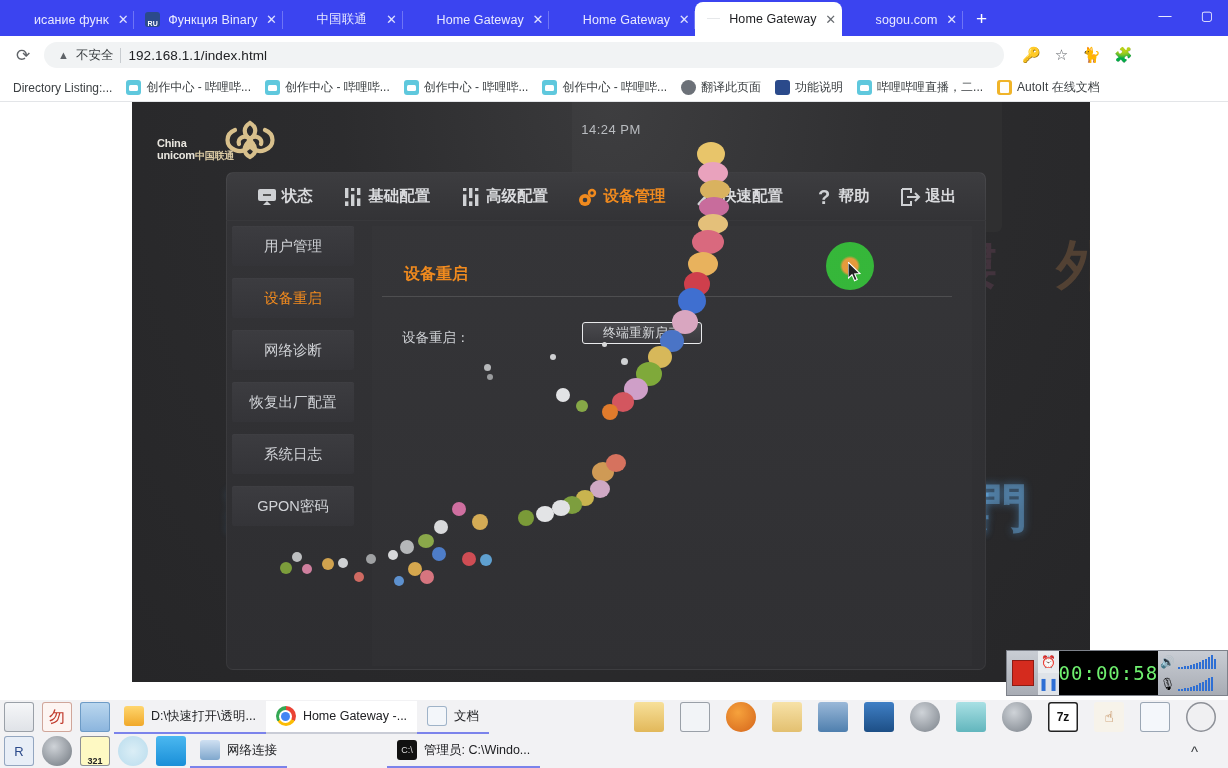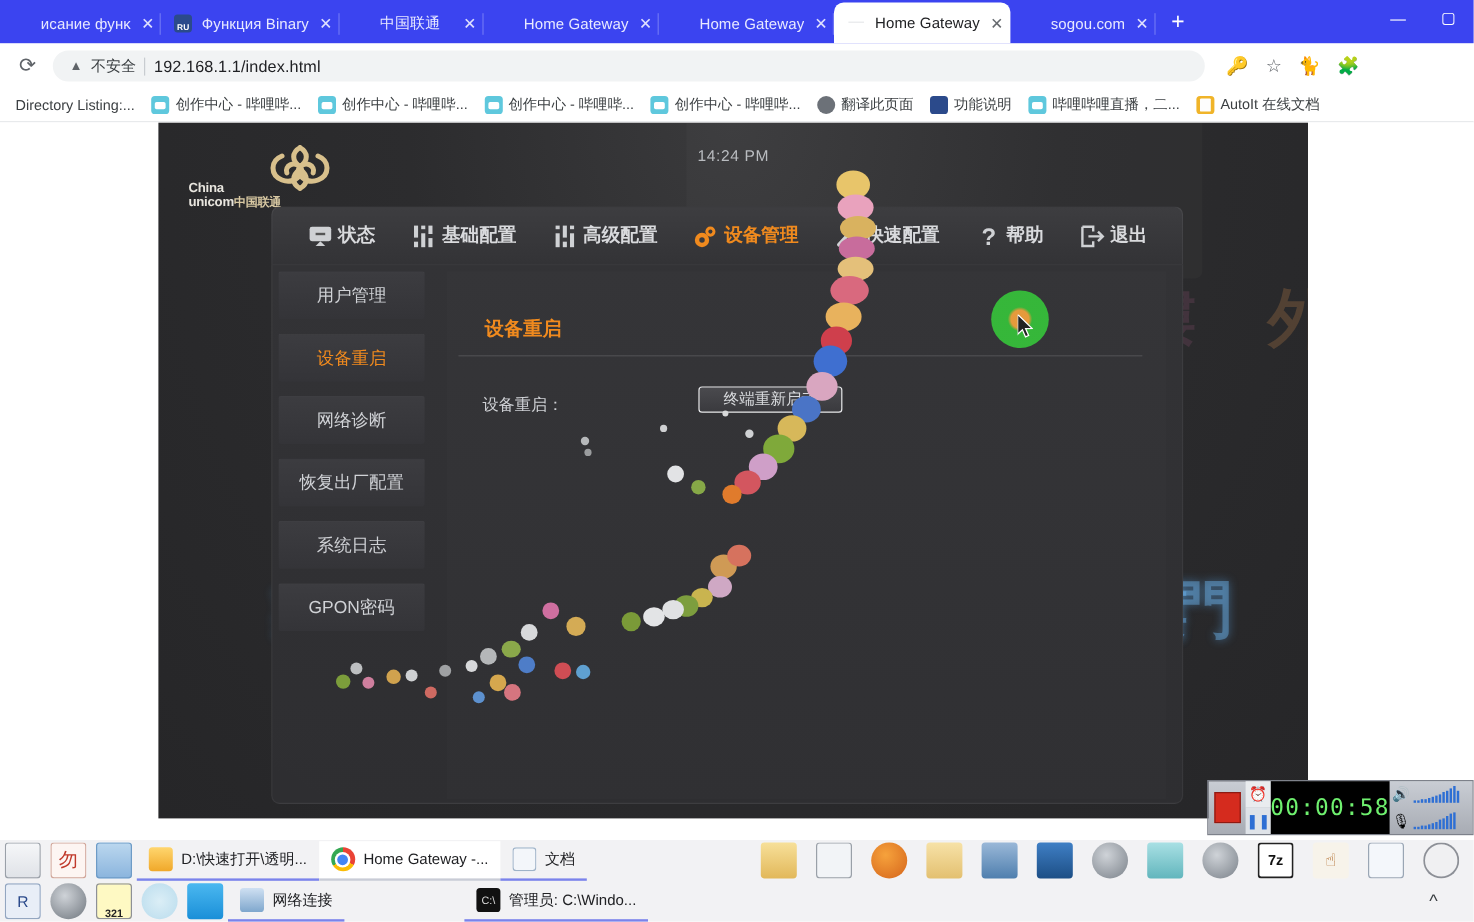--- a/index.html
+++ b/index.html
@@ -96,21 +96,21 @@
 
   
   .wm { position:absolute; font-family:"DejaVu Serif","Liberation Serif",serif;
         font-weight:bold; pointer-events:none; user-select:none; white-space:nowrap; }
   .wm-brown { color:rgba(150,106,66,0.38); }
   .wm-purple { color:rgba(148,84,120,0.30); }
   .wm-blue { color:rgba(108,178,232,0.45); text-shadow:0 0 8px rgba(90,170,240,.45); }
 
   .logo { position:absolute; left:25px; top:18px; width:130px; height:62px; }
   .logo-knot { position:absolute; right:6px; top:0px; width:62px; height:44px; }
-  .logo-txt { position:absolute; left:0; top:32px; color:#e8e5de; font-size:11px;
+  .logo-txt { position:absolute; left:0; top:18px; color:#e8e5de; font-size:11px;
               line-height:11.5px; font-weight:bold; letter-spacing:-.2px; }
   .logo-cn { color:#d9c9a3; font-size:10px; }
 
   .clock { position:absolute; left:0; right:0; top:20px; text-align:center;
            color:#b9bcc0; font-size:13px; letter-spacing:.5px; }
 
   .navbar {
     position:absolute; left:94px; top:70px; width:760px; height:48px;
     background:linear-gradient(#3d3d40,#333336);
     border-radius:7px 7px 0 0;

